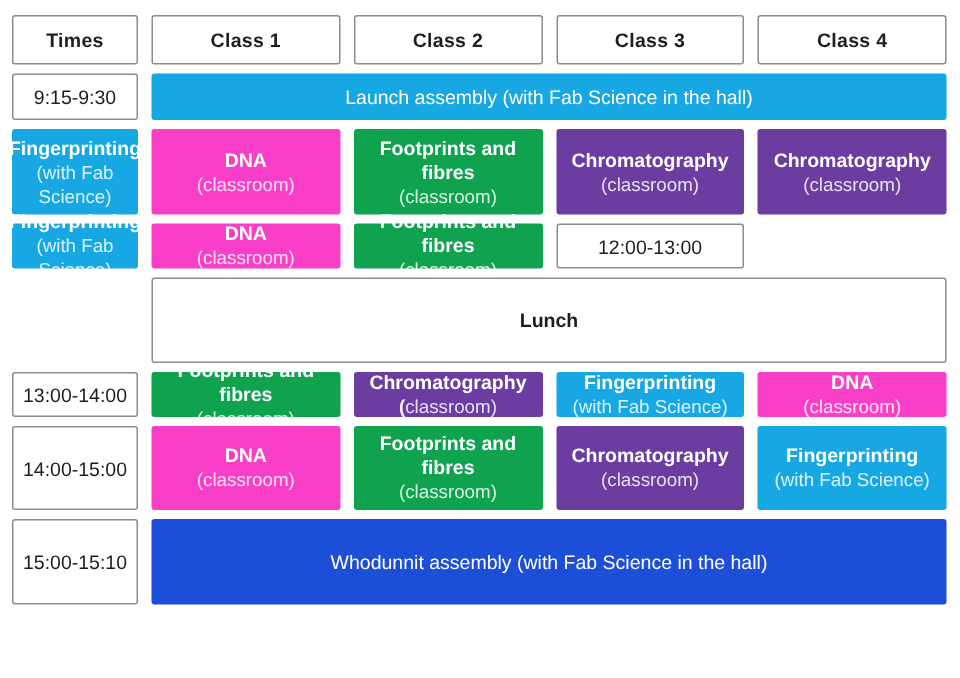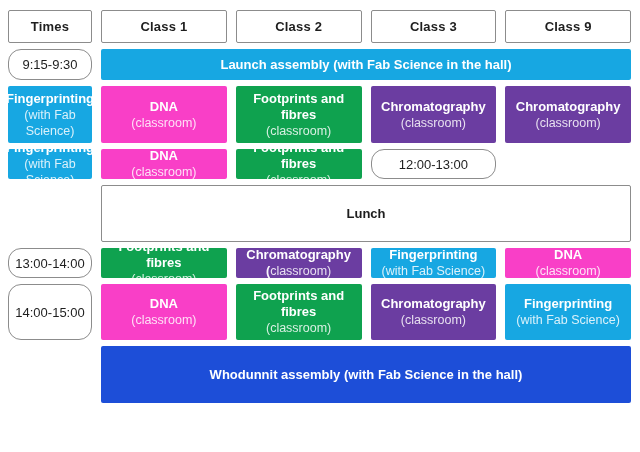--- a/index.html
+++ b/index.html
@@ -16,39 +16,39 @@
     width:100%;height:100%;
   }
   .box{
     display:flex;align-items:center;justify-content:center;
     text-align:center;box-sizing:border-box;border-radius:2px;
   }
   .bordered{
     background:#ffffff;border:1.5px solid #8c8c8c;
   }
   .hcell{font-weight:bold;font-size:13px;color:#1e1e1e;letter-spacing:.2px;}
-  .tcell{font-size:13px;color:#1e1e1e;border-radius:13px;}
+  .tcell{font-size:13px;color:#1e1e1e;}
   .spanfull{grid-column:2 / 6;}
   .plainspan{font-weight:bold;font-size:13px;color:#1e1e1e;}
-  .assembly{font-weight:bold;font-size:13px;color:#ffffff;border:none;text-align:right;}
+  .assembly{font-weight:normal;font-size:13px;color:#ffffff;border:none;text-align:right;}
   .act{flex-direction:column;line-height:16px;padding:2px;border:none;}
   .act .lbl{font-weight:bold;font-size:13px;color:#ffffff;}
   .act .sub{font-size:12.5px;color:rgba(255,255,255,0.84);}
   .act .sub b{color:rgba(255,255,255,0.95);font-weight:bold;}
 </style>
 </head>
 <body>
 
 <div class="page">
   <div class="grid" id="grid">
       <div class="box bordered hcell">Times</div>
       <div class="box bordered hcell">Class 1</div>
       <div class="box bordered hcell">Class 2</div>
       <div class="box bordered hcell">Class 3</div>
-      <div class="box bordered hcell">Class 9</div>
+      <div class="box bordered hcell">Class 4</div>
       <div class="box bordered tcell">9:15-9:30</div>
       <div class="box assembly spanfull" style="background-color: rgb(23, 167, 226);">Launch assembly (with Fab Science in the hall)</div>
       <div class="box act" style="background-color: rgb(23, 167, 226);">
         <span class="lbl">Fingerprinting</span>
         <span class="sub">(with Fab Science)</span>
       </div>
       <div class="box act" style="background-color: rgb(249, 63, 199);">
         <span class="lbl">DNA</span>
         <span class="sub">(classroom)</span>
       </div>
@@ -105,15 +105,16 @@
         <span class="sub">(classroom)</span>
       </div>
       <div class="box act" style="background-color: rgb(107, 61, 161);">
         <span class="lbl">Chromatography</span>
         <span class="sub">(classroom)</span>
       </div>
       <div class="box act" style="background-color: rgb(23, 167, 226);">
         <span class="lbl">Fingerprinting</span>
         <span class="sub">(with Fab Science)</span>
       </div>
+      <div class="box bordered tcell">15:00-15:10</div>
       <div class="box assembly spanfull" style="background-color: #1d4ed8;">Whodunnit assembly (with Fab Science in the hall)</div>
     </div>
 </div>
 
 </body></html>

